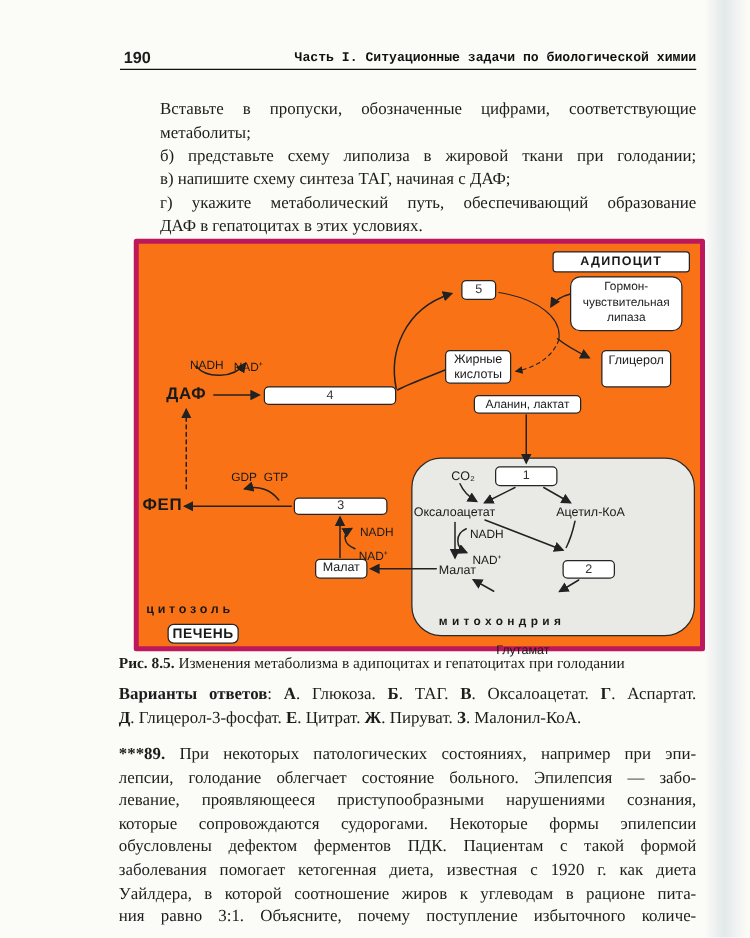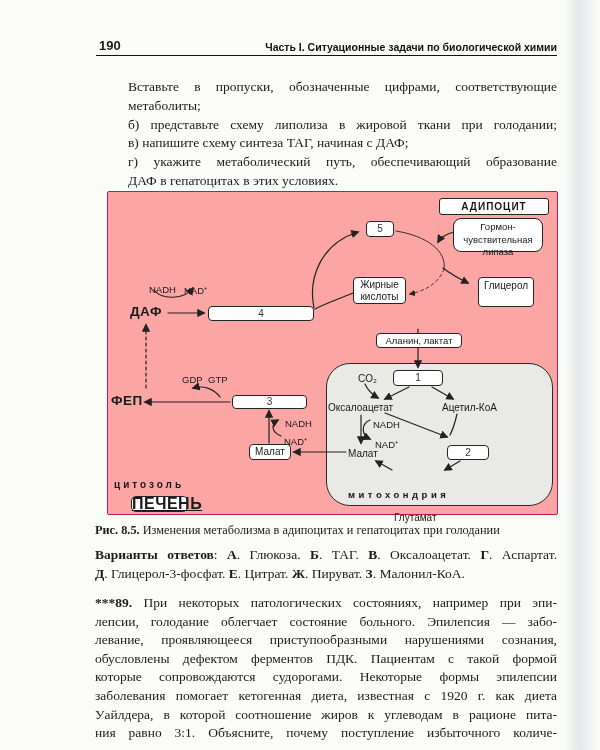--- a/index.html
+++ b/index.html
@@ -4,32 +4,32 @@
 <style>
   html,body{margin:0;padding:0;}
   body{width:600px;height:750px;position:relative;background:#fbfbf8;
        font-family:"Liberation Serif", serif;color:#1c1c1c;overflow:hidden;}
   .edge-shadow{position:absolute;right:2px;top:0;width:34px;height:750px;
        background:linear-gradient(to right, rgba(255,255,255,0), rgba(170,188,200,0.30) 45%, rgba(170,188,200,0.12) 75%, rgba(255,255,255,0));}
   
   .hdr-num{position:absolute;left:99px;top:38px;font-family:"Liberation Sans",sans-serif;
        font-size:13px;font-weight:bold;}
   .hdr-title{position:absolute;left:95px;top:41px;width:462px;text-align:right;
-       font-family:Liberation Sans, sans-serif;font-size:10.5px;font-weight:bold;color:#111;}
+       font-family:Liberation Mono, monospace;font-size:10.5px;font-weight:bold;color:#111;}
   .hdr-rule{position:absolute;left:96px;top:55px;width:461px;height:0;border-top:1.6px solid #111;}
   
   .textcol{position:absolute;left:95px;width:462px;font-size:13.5px;line-height:18.8px;}
   .jl{text-align:justify;text-align-last:justify;}
   .ll{text-align:left;}
   .ind-a{margin-left:33px;}
   .ind-b{margin-left:33px;}
   .b{font-weight:bold;}
   
   .figure{position:absolute;left:107px;top:191px;width:449px;height:322px;
-       border:1px solid #be185d;border-radius:2px;background:#fca5a5;
+       border:4px solid #be185d;border-radius:2px;background:#f97316;
        font-family:"Liberation Sans",sans-serif;color:#191919;}
   .fbox{position:absolute;background:#fff;border:1.5px solid #252525;border-radius:4px;
        text-align:center;box-sizing:border-box;}
   .numbox{font-size:10px;color:#333;}
   .mito{position:absolute;left:218px;top:171px;width:225px;height:141px;
        background:#e9e9e6;border:1.5px solid #2a2a2a;border-radius:24px;}
   .lab{position:absolute;font-size:10px;white-space:nowrap;}
   .lab-s{position:absolute;font-size:9.5px;white-space:nowrap;}
   .big{font-size:13.5px;font-weight:bold;letter-spacing:0.5px;}
   svg.arrows{position:absolute;left:0;top:0;}
@@ -89,45 +89,45 @@
       <path d="M 277 221 L 339 245" marker-end="url(#ah)"></path>
       <path d="M 349 222 C 347 231, 345 237, 342 243"></path>
       <path d="M 352 269 L 337 278" marker-end="url(#ah)"></path>
       <path d="M 284 278 L 268 269" marker-end="url(#ah)"></path>
       <path d="M 238 260 H 186" marker-end="url(#ah)"></path>
     </g>
   </svg>
 
   <div class="fbox" style="left:331px;top:6px;width:110px;height:17px;line-height:15px;font-size:10px;font-weight:bold;letter-spacing:1px;border-radius:3px;">АДИПОЦИТ</div>
   <div class="fbox numbox" style="left:258px;top:29px;width:28px;height:16px;line-height:14px;">5</div>
-  <div class="fbox" style="left:345px;top:26px;width:90px;height:34px;border-radius:8px;font-size:9.5px;line-height:12.5px;padding-top:2px;">
+  <div class="fbox" style="left:345px;top:26px;width:90px;height:44px;border-radius:8px;font-size:9.5px;line-height:12.5px;padding-top:2px;">
     <div>Гормон-</div>
     <div>чувствительная</div>
     <div>липаза</div>
   </div>
   <div class="fbox" style="left:245px;top:85px;width:53px;height:27px;font-size:10px;line-height:12px;padding-top:1px;">
     <div>Жирные</div>
     <div>кислоты</div>
   </div>
   <div class="fbox" style="left:370px;top:85px;width:56px;height:30px;line-height:15px;font-size:10px;">Глицерол</div>
-  <div class="fbox" style="left:268px;top:121px;width:86px;height:15px;line-height:13px;font-size:9.5px;margin-top:20px;">Аланин, лактат</div>
+  <div class="fbox" style="left:268px;top:121px;width:86px;height:15px;line-height:13px;font-size:9.5px;">Аланин, лактат</div>
 
   <div class="lab-s" style="left:41px;top:92px;">NADH</div>
   <div class="lab-s" style="left:76px;top:92px;">NAD⁺</div>
   <div class="lab big" style="left:22px;top:112px;">ДАФ</div>
   <div class="fbox numbox" style="left:100px;top:114px;width:106px;height:15px;line-height:13px;">4</div>
   <div class="lab-s" style="left:74px;top:182px;">GDP</div>
   <div class="lab-s" style="left:100px;top:182px;">GTP</div>
   <div class="lab big" style="left:3px;top:201px;">ФЕП</div>
   <div class="fbox numbox" style="left:124px;top:203px;width:75px;height:14px;line-height:12px;">3</div>
   <div class="lab-s" style="left:177px;top:226px;">NADH</div>
   <div class="lab-s" style="left:176px;top:243px;">NAD⁺</div>
   <div class="fbox" style="left:141px;top:252px;width:42px;height:16px;line-height:14px;font-size:10px;">Малат</div>
   <div class="lab" style="left:6px;top:287px;font-weight:bold;letter-spacing:3px;">цитозоль</div>
-  <div class="fbox" style="left:23px;top:304px;width:57px;height:16px;line-height:14px;font-size:16px;font-weight:bold;letter-spacing:0.5px;border-radius:5px;text-decoration:underline;">ПЕЧЕНЬ</div>
+  <div class="fbox" style="left:23px;top:304px;width:57px;height:16px;line-height:14px;font-size:11px;font-weight:bold;letter-spacing:0.5px;border-radius:5px;">ПЕЧЕНЬ</div>
 
   <div class="lab" style="left:250px;top:181px;">CO₂</div>
   <div class="fbox numbox" style="left:285px;top:178px;width:50px;height:16px;line-height:14px;">1</div>
   <div class="lab" style="left:220px;top:210px;">Оксалоацетат</div>
   <div class="lab" style="left:334px;top:210px;">Ацетил-КоА</div>
   <div class="lab-s" style="left:265px;top:227px;">NADH</div>
   <div class="lab-s" style="left:267px;top:246px;">NAD⁺</div>
   <div class="lab" style="left:240px;top:256px;">Малат</div>
   <div class="fbox numbox" style="left:339px;top:253px;width:42px;height:15px;line-height:13px;">2</div>
   <div class="lab" style="left:286px;top:280px;margin-top:40px;">Глутамат</div>
@@ -138,18 +138,18 @@
 
 <div class="textcol" style="top:546px;">
   <div class="jl"><span class="b">Варианты ответов</span><span>: </span><span class="b">А</span><span>. Глюкоза. </span><span class="b">Б</span><span>. ТАГ. </span><span class="b">В</span><span>. Оксалоацетат. </span><span class="b">Г</span><span>. Аспартат.</span></div>
   <div class="ll"><span class="b">Д</span><span>. Глицерол-3-фосфат. </span><span class="b">Е</span><span>. Цитрат. </span><span class="b">Ж</span><span>. Пируват. </span><span class="b">З</span><span>. Малонил-КоА.</span></div>
 </div>
 
 <div class="textcol" style="top:594px;line-height:18.6px;">
   <div class="jl"><span class="b">***89.</span><span> При некоторых патологических состояниях, например при эпи-</span></div>
   <div class="jl">лепсии, голодание облегчает состояние больного. Эпилепсия — забо-</div>
   <div class="jl">левание, проявляющееся приступообразными нарушениями сознания,</div>
+  <div class="jl">которые сопровождаются судорогами. Некоторые формы эпилепсии</div>
   <div class="jl">обусловлены дефектом ферментов ПДК. Пациентам с такой формой</div>
-  <div class="jl">которые сопровождаются судорогами. Некоторые формы эпилепсии</div>
   <div class="jl">заболевания помогает кетогенная диета, известная с 1920 г. как диета</div>
   <div class="jl">Уайлдера, в которой соотношение жиров к углеводам в рационе пита-</div>
   <div class="jl">ния равно 3:1. Объясните, почему поступление избыточного количе-</div>
 </div>
 
 </body></html>

